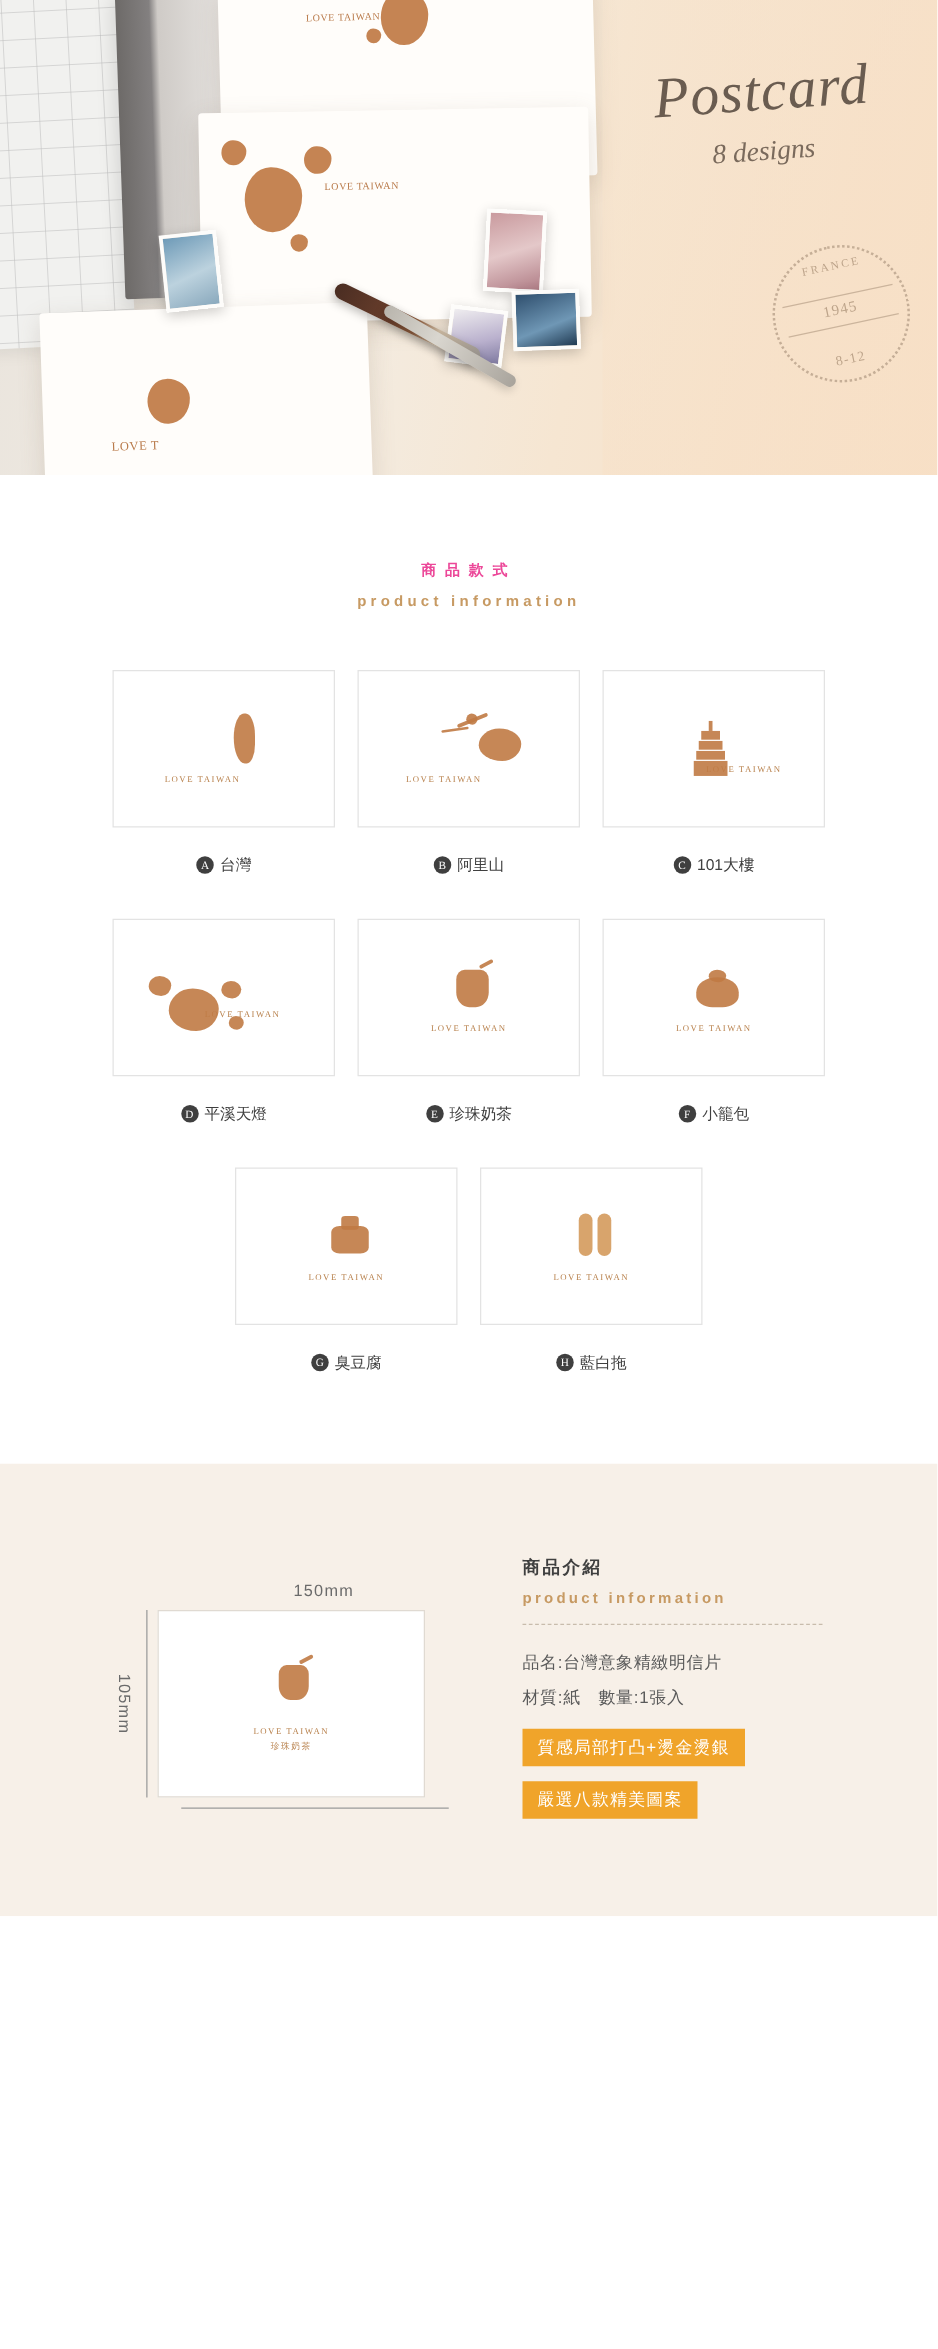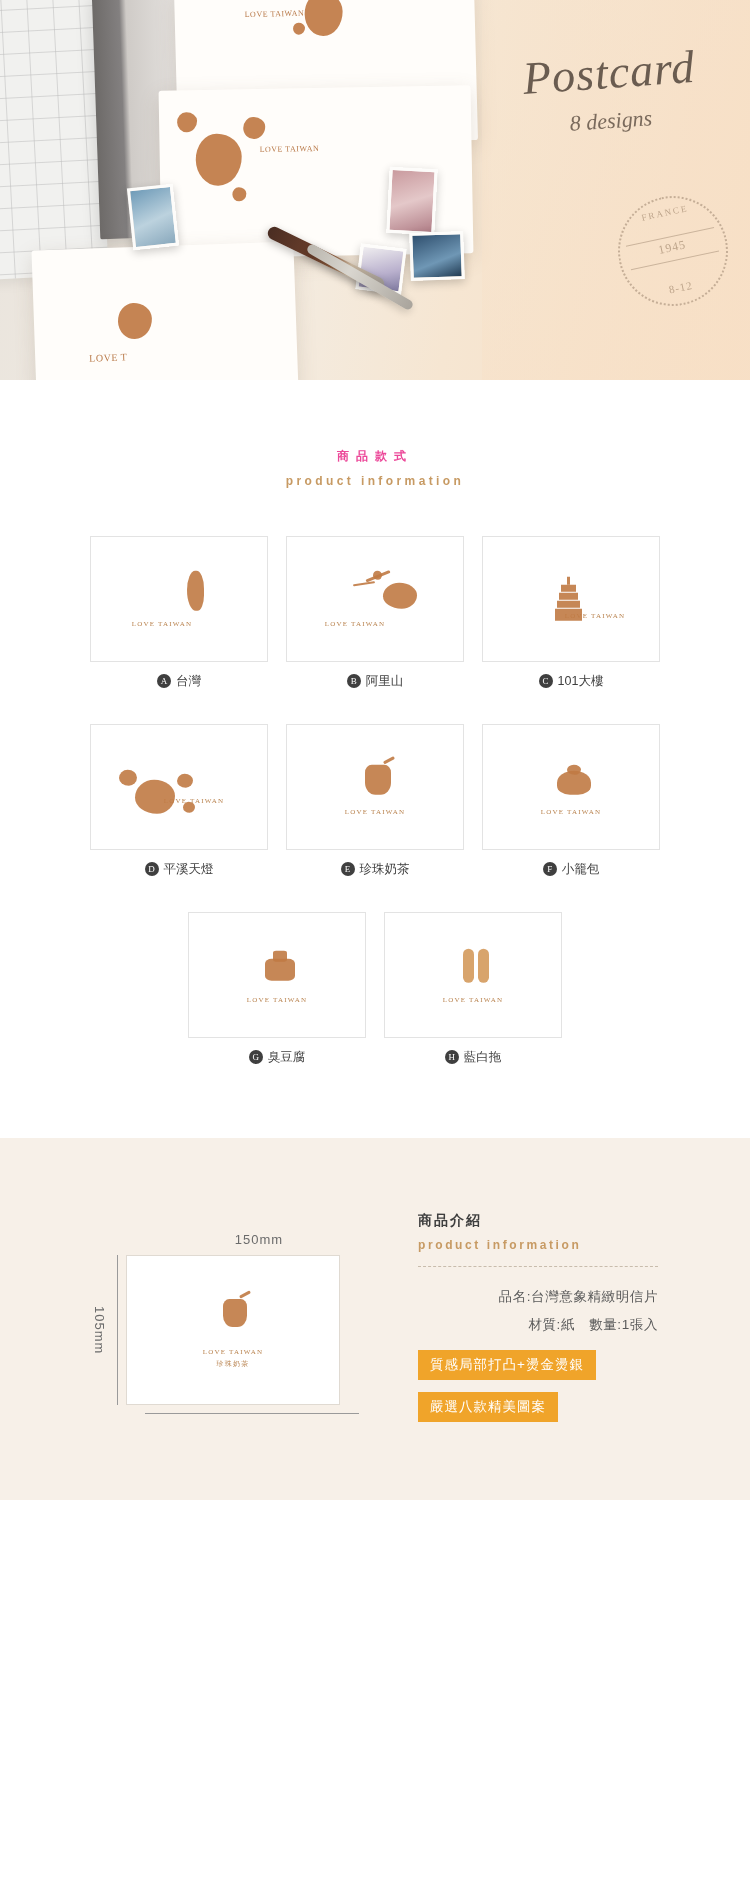--- a/index.html
+++ b/index.html
@@ -171,21 +171,21 @@
   }
   .lbl-line {
     font-family: "Liberation Serif", serif;
     color: #b9834f;
     font-size: 7px;
     letter-spacing: 1.2px;
     line-height: 1.5;
     margin-top: 4px;
   }
   .caption {
-    margin-top: 11px; text-align: center;
+    margin-top: 22px; text-align: center;
     font-size: 12.5px; color: #3f3f3f;
   }
   .bullet {
     display: inline-block;
     width: 14px; height: 14px; line-height: 14px;
     border-radius: 50%;
     background: #3f3f3f; color: #fff;
     font-size: 9px; text-align: center;
     margin-right: 5px; vertical-align: 1px;
     font-family: "Liberation Serif", serif;
@@ -222,21 +222,21 @@
     width: 214px; height: 150px;
     background: #fff; border: 1px solid #e0dad2;
     position: relative;
   }
   .h-axis { height: 1px; background: #9a9a9a; width: 214px; margin-left: 53px; margin-bottom: 8px; }
 
   .spec-right { width: 240px; padding-top: 10px; }
   .spec-right .zh-title { font-size: 14px; font-weight: 700; color: #3f3f3f; letter-spacing: 2px; }
   .spec-right .en-title { margin-top: 8px; font-size: 12px; font-weight: 700; letter-spacing: 2.6px; color: #c79a63; }
   .dashed { margin: 14px 0 16px; border-top: 1px dashed #c8bcac; }
-  .spec-line { font-size: 13.5px; color: #5a5a5a; line-height: 2.05; letter-spacing: .6px; text-align: right; }
+  .spec-line { font-size: 13.5px; color: #5a5a5a; line-height: 2.05; letter-spacing: .6px; }
   .tag {
     display: inline-block; margin-top: 12px;
     background: #f0a42a; color: #fff;
     font-size: 13.5px; letter-spacing: 1px;
     padding: 6px 12px;
   }
 </style>
 </head>
 <body>
 

